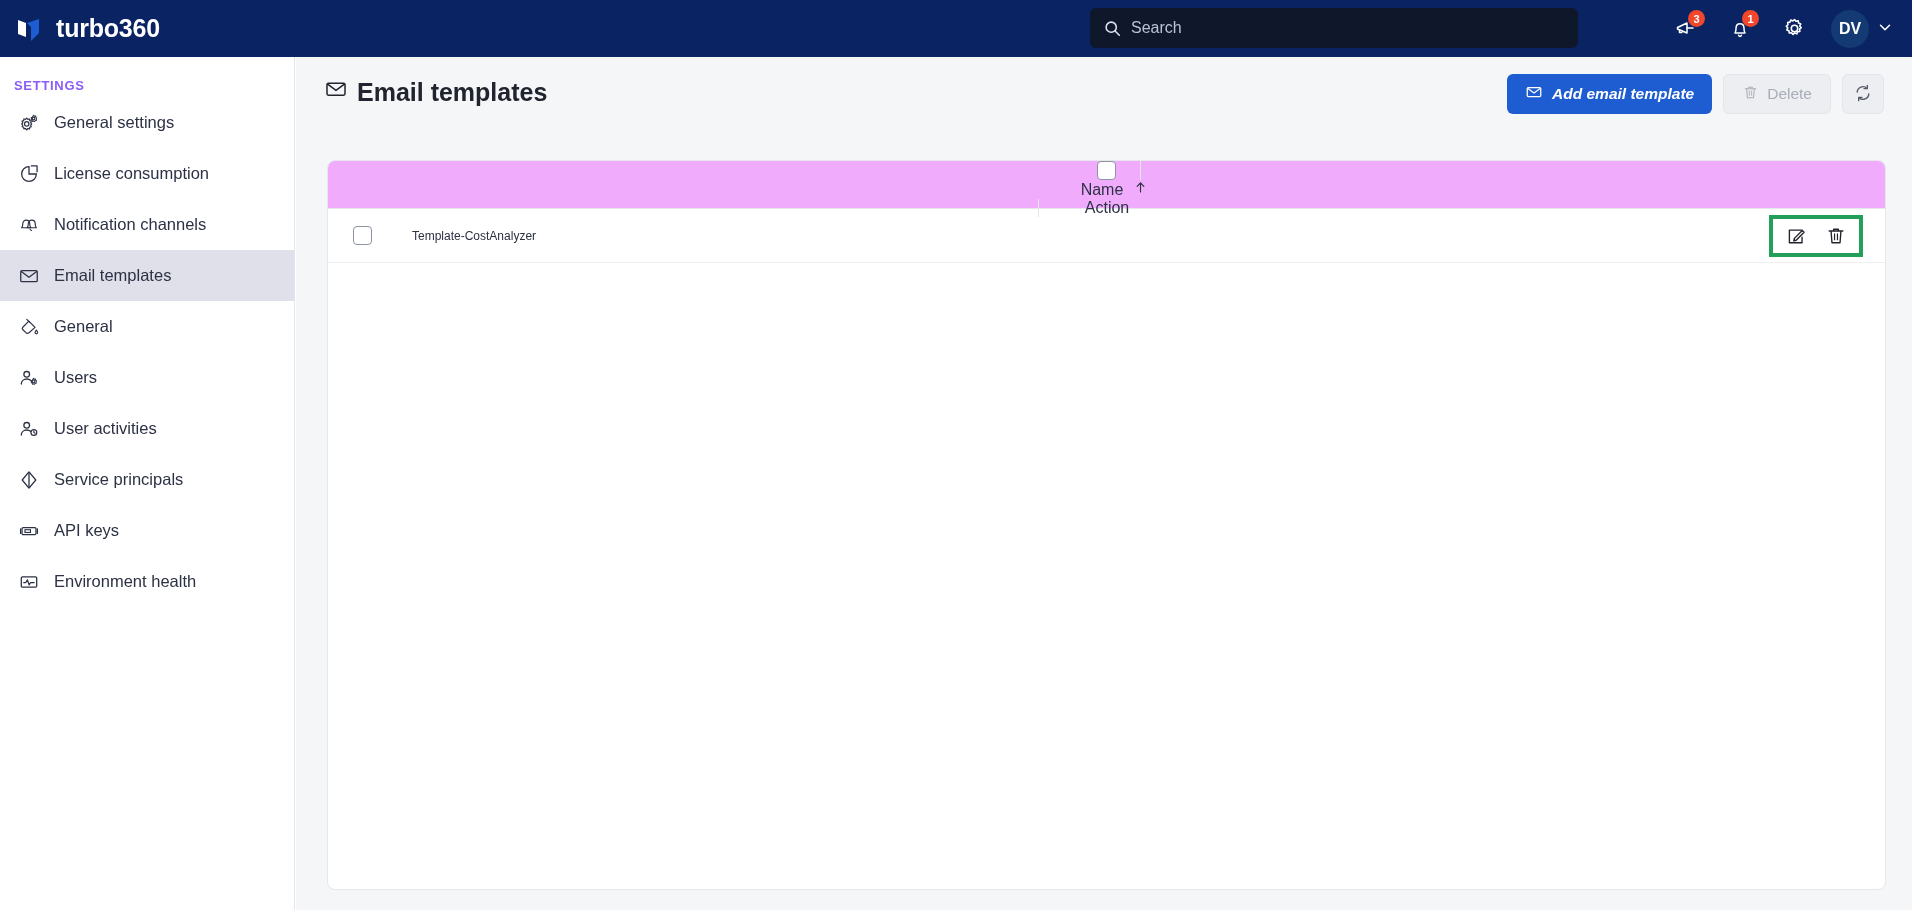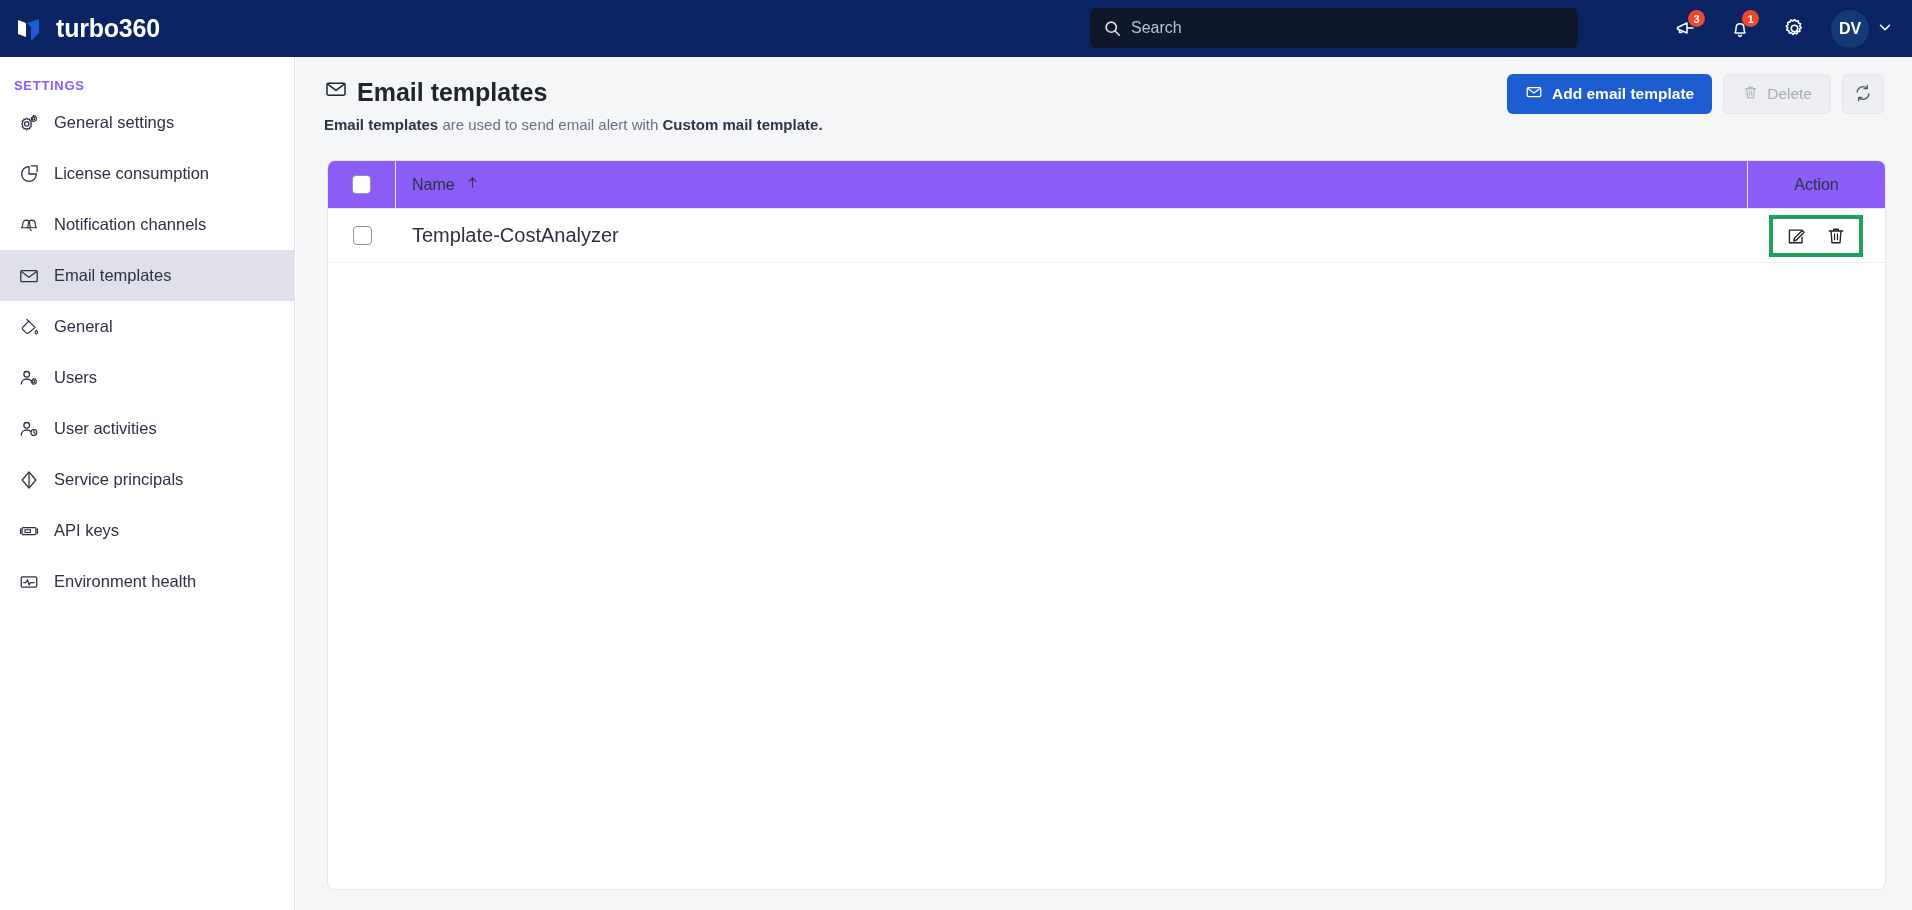--- a/index.html
+++ b/index.html
@@ -105,20 +105,21 @@
   .head-actions {
     position: absolute; right: 28px; top: 17px;
     display: flex; align-items: center; gap: 11px;
   }
   .btn-primary {
     display: flex; align-items: center; gap: 9px;
     height: 40px; padding: 0 18px; border-radius: 6px;
     background: #1e5cd1; color: #ffffff;
     font-size: 15.5px; font-weight: 700; border: none; cursor: pointer;
     font-family: "Liberation Sans", sans-serif;
+    font-style: italic;
   }
   .btn-disabled {
     display: flex; align-items: center; gap: 8px;
     height: 40px; padding: 0 18px; border-radius: 6px;
     background: #edeef1; color: #a9adb8; border: 1px solid #e4e6ea;
     font-size: 15.5px; cursor: default;
     font-family: "Liberation Sans", sans-serif;
   }
   .btn-icon-only {
     width: 42px; height: 40px; border-radius: 6px;
@@ -131,34 +132,35 @@
   .card {
     position: absolute; left: 31px; top: 103px;
     width: 1559px; height: 730px;
     background: #ffffff;
     border: 1px solid #e6e7eb;
     border-radius: 8px;
     overflow: hidden;
   }
   .thead {
     display: flex; align-items: center;
-    height: 48px; background: #8b5cf6;
+    height: 48px; background: #f0abfc;
     border-bottom: 1px solid #e6e7eb;
+    flex-direction: column;
   }
   .th-check { width: 68px; display: flex; justify-content: center; align-items: center;
               border-right: 1px solid #e6e7eb; height: 48px; }
   .th-name { flex: 1 1 auto; display: flex; align-items: center; gap: 10px;
              padding-left: 16px; font-size: 16px; color: #2c3144; cursor: pointer; }
   .th-action { width: 138px; display: flex; justify-content: center; align-items: center;
                font-size: 16px; color: #2c3144;
                border-left: 1px solid #e6e7eb; height: 48px; }
 
   .trow { display: flex; align-items: center; height: 54px; border-bottom: 1px solid #eeeff2; }
   .td-check { width: 68px; display: flex; justify-content: center; align-items: center; }
-  .td-name { flex: 1 1 auto; padding-left: 16px; font-size: 20px; color: #2c3144; }
+  .td-name { flex: 1 1 auto; padding-left: 16px; font-size: 12px; color: #2c3144; }
   .td-action { width: 138px; display: flex; justify-content: center; align-items: center; }
 
   .cbx {
     width: 19px; height: 19px; border: 1.6px solid #8e94a3;
     border-radius: 4px; background: #ffffff; cursor: pointer;
   }
 
   .action-group {
     display: flex; align-items: center; gap: 18px;
     padding: 6px 12px;
@@ -363,23 +365,20 @@
     <div class="page-title">
       <span>
         <svg width="24" height="24" viewBox="0 0 24 24">
           <rect x="3" y="6.2" width="18" height="12" rx="1.4" fill="none" stroke="#21242e" stroke-width="1.5"></rect>
           <polyline points="3.6,7.2 12,13.4 20.4,7.2" fill="none" stroke="#21242e" stroke-width="1.5" stroke-linecap="round" stroke-linejoin="round"></polyline>
         </svg>
       </span>
       <span>Email templates</span>
     </div>
 
-    <div class="page-sub">
-      <b>Email templates</b><span> are used to send email alert with </span><b>Custom mail template.</b>
-    </div>
 
     <div class="head-actions">
       <button class="btn-primary">
         <span>
           <svg width="18" height="18" viewBox="0 0 24 24">
             <rect x="3" y="6.2" width="18" height="12" rx="1.4" fill="none" stroke="#ffffff" stroke-width="1.7"></rect>
             <polyline points="3.8,7.4 12,13.2 20.2,7.4" fill="none" stroke="#ffffff" stroke-width="1.7" stroke-linecap="round" stroke-linejoin="round"></polyline>
           </svg>
         </span>
         <span>Add email template</span>

